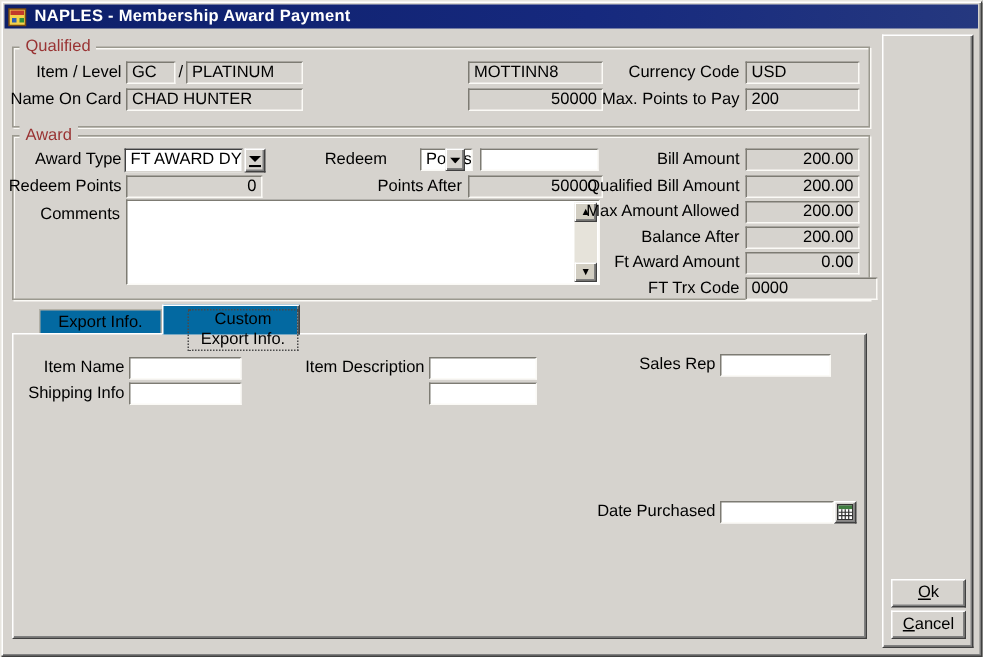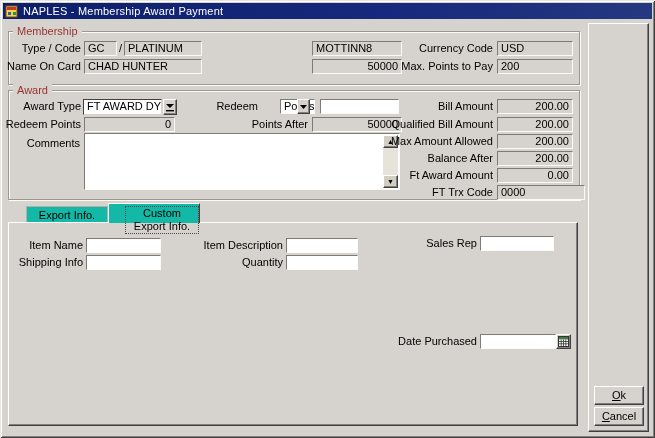--- a/index.html
+++ b/index.html
@@ -1,21 +1,21 @@
 <!DOCTYPE html>
 <html><head>
 <meta charset="utf-8">
 <style>
   html,body{margin:0;padding:0;background:#808080;}
   body{font-family:"Liberation Sans",sans-serif;font-size:11px;color:#000;}
   .window{position:relative;width:655px;height:438px;background:#d6d3ce;overflow:hidden;
     box-shadow: inset 1px 1px 0 #e8e6e0, inset -1px -1px 0 #404040, inset 2px 2px 0 #ffffff, inset -2px -2px 0 #808080;}
   .titlebar{position:absolute;left:3px;top:3px;width:649px;height:16px;
     background:linear-gradient(90deg,#0d1f69,#16297e 60%,#25387f);display:flex;align-items:center;padding-left:2px;box-sizing:border-box;}
-  .titlebar .ttl{color:#fff;font-weight:normal;font-size:11px;margin-left:4px;letter-spacing:.2px;white-space:nowrap;}
+  .titlebar .ttl{color:#fff;font-weight:bold;font-size:11px;margin-left:4px;letter-spacing:.2px;white-space:nowrap;}
   .appicon{width:14px;height:13px;display:inline-block;}
 
   .group{position:absolute;border:1px solid #9b998f;box-shadow:1px 1px 0 #fbfaf6, inset 1px 1px 0 #fbfaf6;background:transparent;}
   .legend{position:absolute;top:-7px;left:4px;background:#d6d3ce;padding:0 4px;color:#993333;font-size:11px;white-space:nowrap;}
 
   .lbl{position:absolute;height:15px;line-height:15px;text-align:right;white-space:nowrap;overflow:visible;}
   .fld{position:absolute;height:15px;line-height:13px;box-sizing:border-box;padding:0 3px;background:#d6d3ce;
     border-top:1px solid #7d7b73;border-left:1px solid #7d7b73;border-bottom:1px solid #fbfaf6;border-right:1px solid #fbfaf6;
     overflow:hidden;white-space:nowrap;}
   .fld.white{background:#fff;}
@@ -26,21 +26,21 @@
     border-top:1px solid #fff;border-left:1px solid #fff;border-bottom:1px solid #404040;border-right:1px solid #404040;
     box-shadow:inset -1px -1px 0 #808080;display:flex;align-items:center;justify-content:center;}
 
   .comments{position:absolute;background:#fff;box-sizing:border-box;
     border-top:1px solid #7d7b73;border-left:1px solid #7d7b73;border-bottom:1px solid #fbfaf6;border-right:1px solid #fbfaf6;}
   .vscroll{position:absolute;top:1px;right:1px;bottom:1px;width:15px;background:#e6e3da;}
   .sb-btn{position:absolute;left:0;width:15px;height:13px;box-sizing:border-box;background:#d2cec2;
     border-top:1px solid #fff;border-left:1px solid #fff;border-bottom:1px solid #404040;border-right:1px solid #404040;
     box-shadow:inset -1px -1px 0 #808080;text-align:center;font-size:7px;line-height:11px;color:#000;}
 
-  .tab{position:absolute;box-sizing:border-box;text-align:center;background:#14b8a6;}
+  .tab{position:absolute;box-sizing:border-box;text-align:center;background:#0369a1;}
   .tab.inactive{border:1px solid #b3b0a6;border-bottom:none;line-height:16px;}
   .tab.active{border-top:1px solid #fff;border-left:1px solid #fff;border-right:1px solid #404040;border-bottom:none;
     box-shadow:inset -1px 0 0 #808080;z-index:3;}
   .tab.active .focusbox{display:inline-block;border:1px dotted #4a4a4a;padding:0 3px;margin-top:2px;line-height:13px;margin-left:16px;}
   .panel{position:absolute;box-sizing:border-box;background:#d6d3ce;
     border-top:1px solid #fff;border-left:1px solid #fff;border-bottom:1px solid #404040;border-right:1px solid #404040;
     box-shadow:inset -1px -1px 0 #808080;}
 
   .btn{position:absolute;box-sizing:border-box;background:#d6d3ce;text-align:center;line-height:16px;
     border-top:1px solid #fff;border-left:1px solid #fff;border-bottom:1px solid #404040;border-right:1px solid #404040;
@@ -61,23 +61,23 @@
         <rect x="1" y="1" width="11" height="11" fill="#f4d24a" stroke="#7a4a10" stroke-width="1"></rect>
         <rect x="2" y="2" width="9" height="3" fill="#c23a2b"></rect>
         <rect x="3" y="7" width="3" height="3" fill="#2e5fb3"></rect>
         <rect x="8" y="7" width="3" height="3" fill="#2f8f3a"></rect>
       </svg>
     </span>
     <span class="ttl">NAPLES - Membership Award Payment</span>
   </div>
 
   <div class="group" style="left:8px;top:31px;width:570px;height:52px;">
-    <span class="legend">Membership</span>
+    <span class="legend">Qualified</span>
   </div>
-  <div class="lbl" style="left:2px;top:41px;width:79px;">Type / Code</div>
+  <div class="lbl" style="left:2px;top:41px;width:79px;">Item / Level</div>
   <div class="fld" style="left:84px;top:41px;width:33px;">GC</div>
   <div class="lbl" style="left:117px;top:41px;width:7px;text-align:center;">/</div>
   <div class="fld" style="left:124px;top:41px;width:78px;">PLATINUM</div>
   <div class="fld" style="left:312px;top:41px;width:90px;">MOTTINN8</div>
   <div class="lbl" style="left:385px;top:41px;width:108px;">Currency Code</div>
   <div class="fld" style="left:497px;top:41px;width:76px;">USD</div>
   <div class="lbl" style="left:2px;top:59px;width:79px;">Name On Card</div>
   <div class="fld" style="left:84px;top:59px;width:118px;">CHAD HUNTER</div>
   <div class="fld num" style="left:312px;top:59px;width:90px;">50000</div>
   <div class="lbl" style="left:385px;top:59px;width:108px;">Max. Points to Pay</div>
@@ -140,21 +140,20 @@
 
   <div class="lbl" style="left:5px;top:238px;width:78px;">Item Name</div>
   <input class="fld white" style="left: 86px; top: 238px; width: 75px; position: absolute;" value="">
   <div class="lbl" style="left:170px;top:238px;width:113px;">Item Description</div>
   <input class="fld white" style="left: 286px; top: 238px; width: 72px; position: absolute;" value="">
   <div class="lbl" style="left:400px;top:236px;width:77px;">Sales Rep</div>
   <input class="fld white" style="left: 480px; top: 236px; width: 74px; position: absolute;" value="">
 
   <div class="lbl" style="left:5px;top:255px;width:78px;">Shipping Info</div>
   <input class="fld white" style="left: 86px; top: 255px; width: 75px; position: absolute;" value="">
-  <div class="lbl" style="left:170px;top:255px;width:113px;">Quantity</div>
   <input class="fld white" style="left: 286px; top: 255px; width: 72px; position: absolute;" value="">
 
   <div class="lbl" style="left:385px;top:334px;width:92px;">Date Purchased</div>
   <input class="fld white" style="left: 480px; top: 334px; width: 76px; position: absolute;" value="">
   <div class="icon-btn" style="left:556px;top:334px;width:15px;height:15px;">
     <svg width="11" height="11" viewBox="0 0 11 11">
       <rect x="0.5" y="0.5" width="10" height="10" fill="#fff" stroke="#333"></rect>
       <rect x="1" y="1" width="9" height="2.4" fill="#3f7d3f"></rect>
       <line x1="1" y1="5.5" x2="10" y2="5.5" stroke="#333" stroke-width="0.8"></line>
       <line x1="1" y1="7.8" x2="10" y2="7.8" stroke="#333" stroke-width="0.8"></line>

